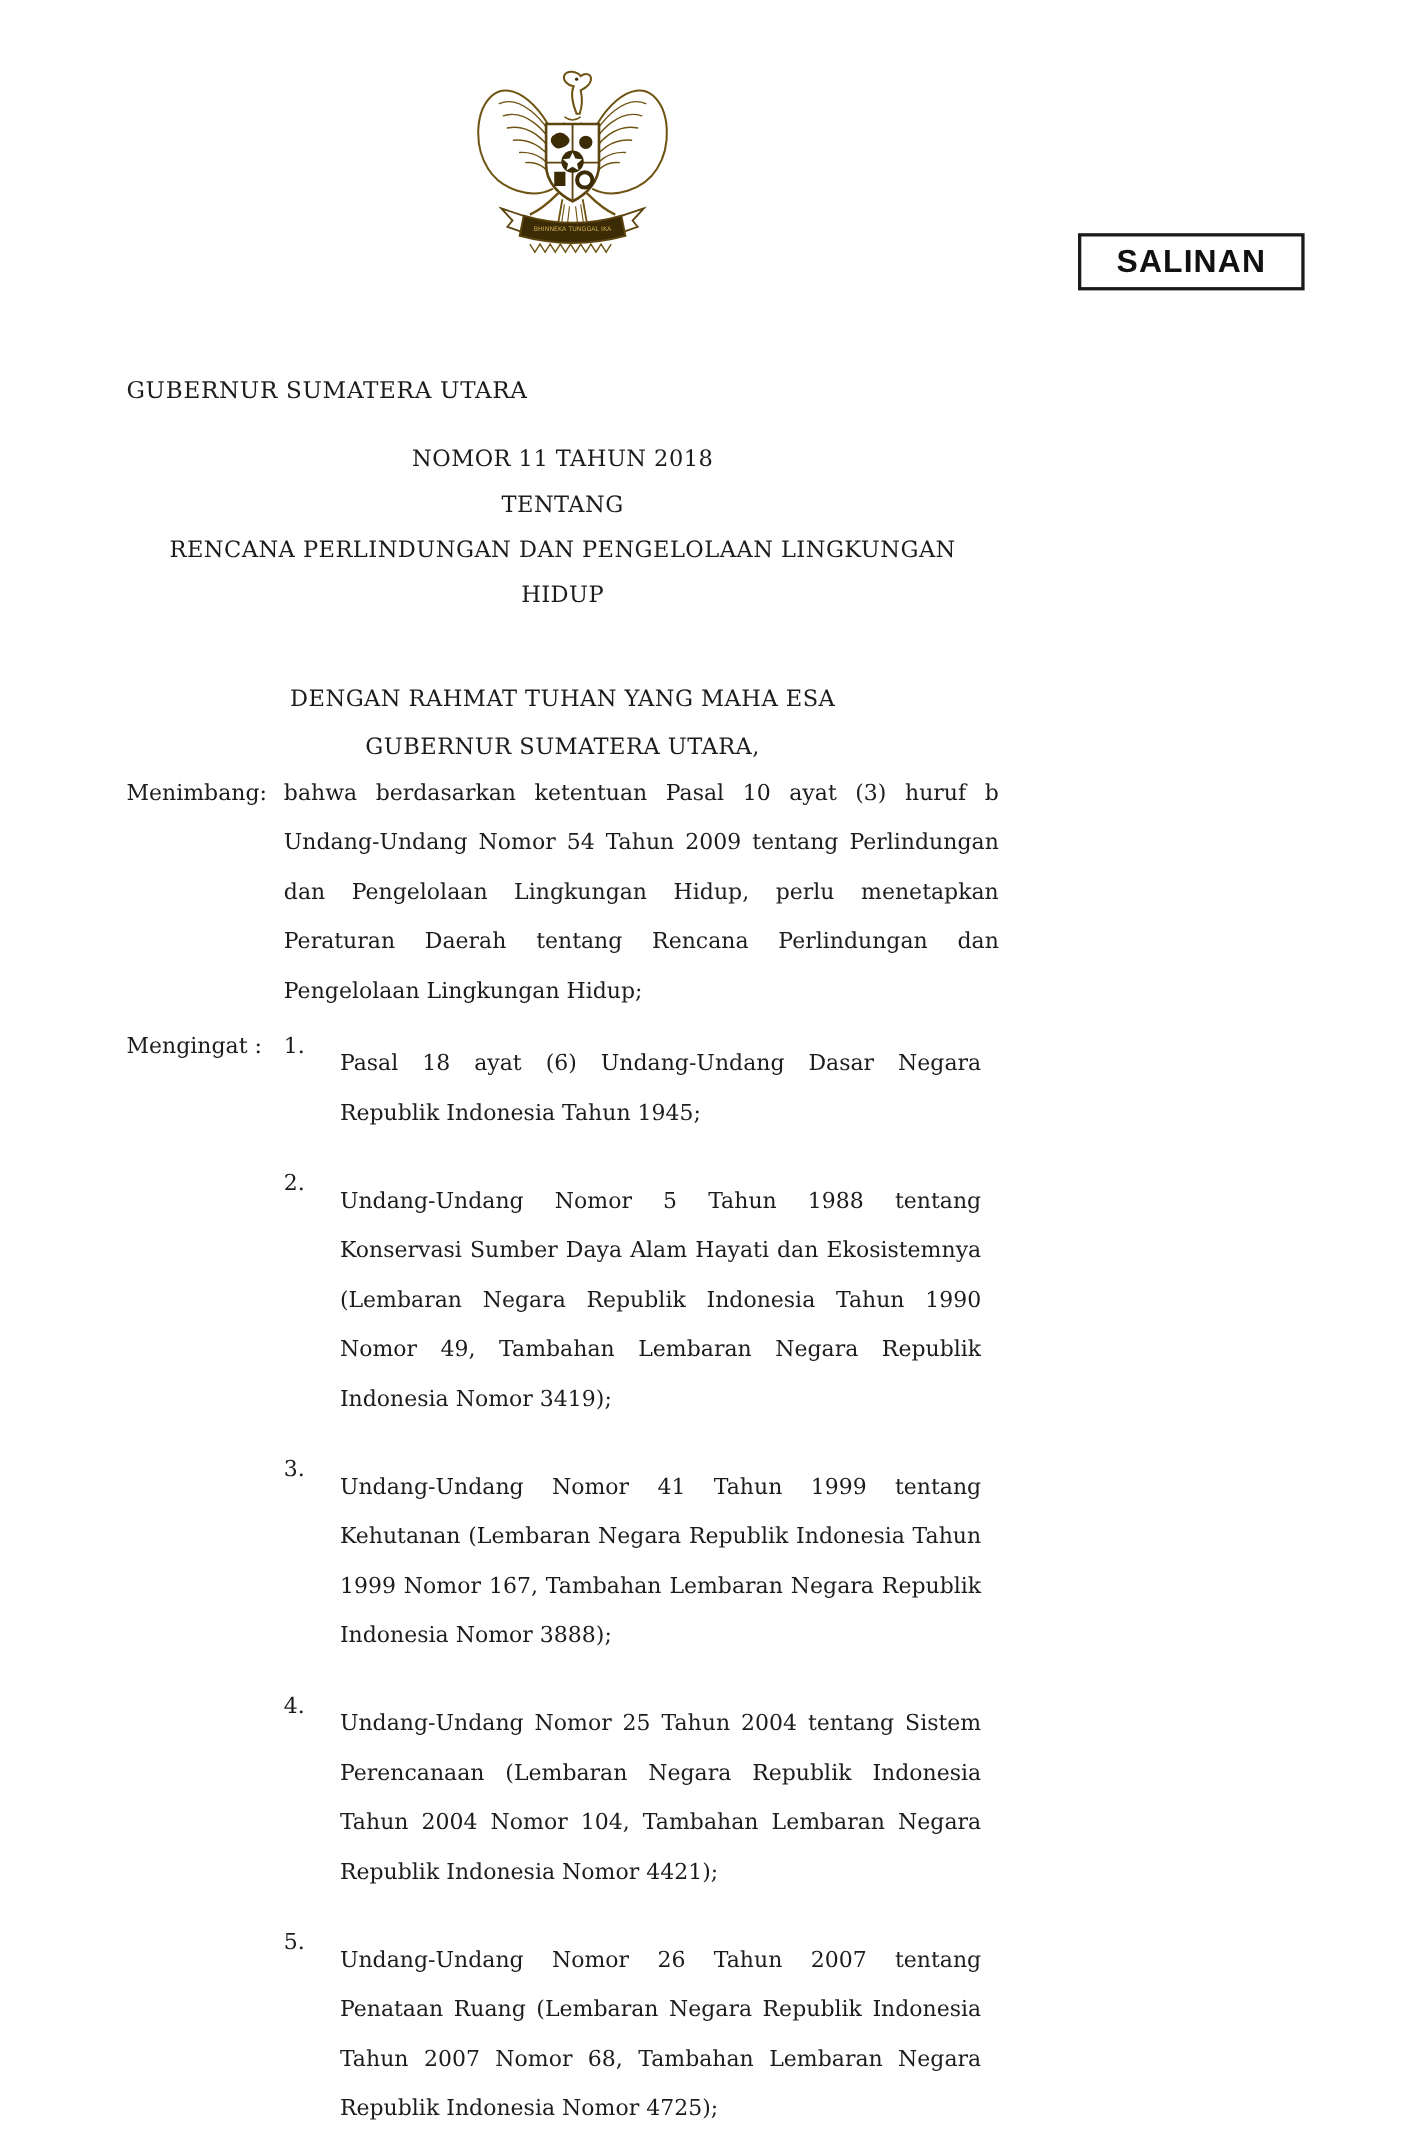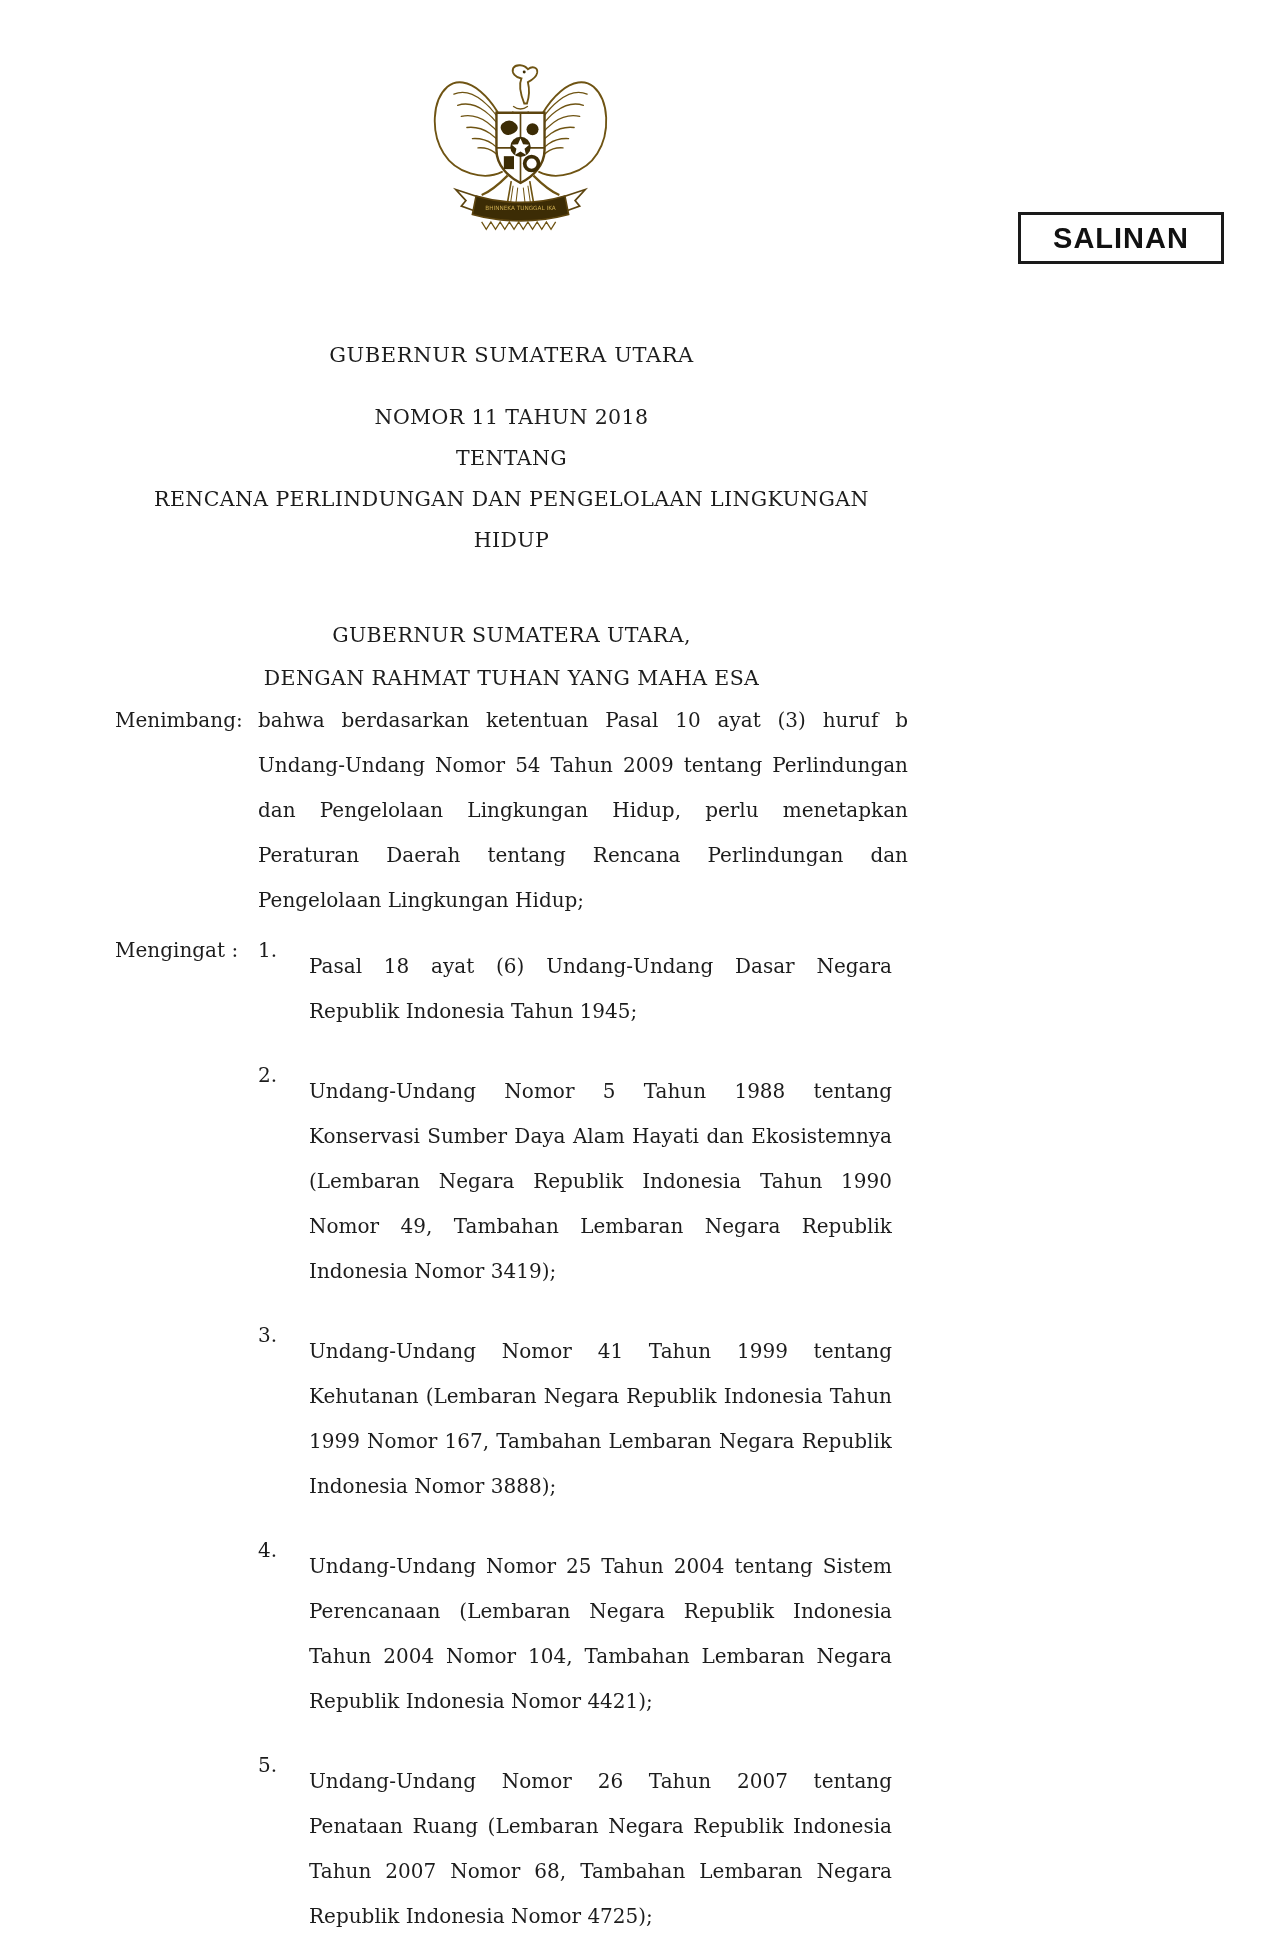--- a/index.html
+++ b/index.html
@@ -30,35 +30,34 @@
     position: absolute;
     left: 980px;
     top: 212px;
     width: 206px;
     height: 52px;
     border: 3px solid #1a1a1a;
     display: flex;
     align-items: center;
     justify-content: center;
     box-sizing: border-box;
-    margin-left: 38px;
   }
   .salinan span {
     font-family: "Liberation Sans", sans-serif;
     font-weight: bold;
     font-size: 29px;
     letter-spacing: 1px;
     color: #111;
   }
   .inst-heading {
     position: absolute;
     left: 115px;
     top: 340px;
     width: 793px;
-    text-align: center;
+    text-align: left;
     font-size: 21px;
     letter-spacing: 0.6px;
     line-height: 30px;
   }
   .title-block {
     position: absolute;
     left: 115px;
     top: 397px;
     width: 793px;
     text-align: center;
@@ -190,22 +189,22 @@
 
   <div class="inst-heading">GUBERNUR SUMATERA UTARA</div>
 
   <div class="title-block">
     <div>NOMOR 11 TAHUN 2018</div>
     <div>TENTANG</div>
     <div>RENCANA PERLINDUNGAN DAN PENGELOLAAN LINGKUNGAN HIDUP</div>
   </div>
 
   <div class="preamble">
+    <div>DENGAN RAHMAT TUHAN YANG MAHA ESA</div>
     <div>GUBERNUR SUMATERA UTARA,</div>
-    <div>DENGAN RAHMAT TUHAN YANG MAHA ESA</div>
   </div>
 
   <div class="section section-menimbang">
     <div class="side-label">Menimbang:</div>
     <div class="body-col">
       <p class="para">bahwa berdasarkan ketentuan Pasal 10 ayat (3) huruf b Undang-Undang Nomor 54 Tahun 2009 tentang Perlindungan dan Pengelolaan Lingkungan Hidup, perlu menetapkan Peraturan Daerah tentang Rencana Perlindungan dan Pengelolaan Lingkungan Hidup;</p>
     </div>
   </div>
 
   <div class="section section-mengingat">

